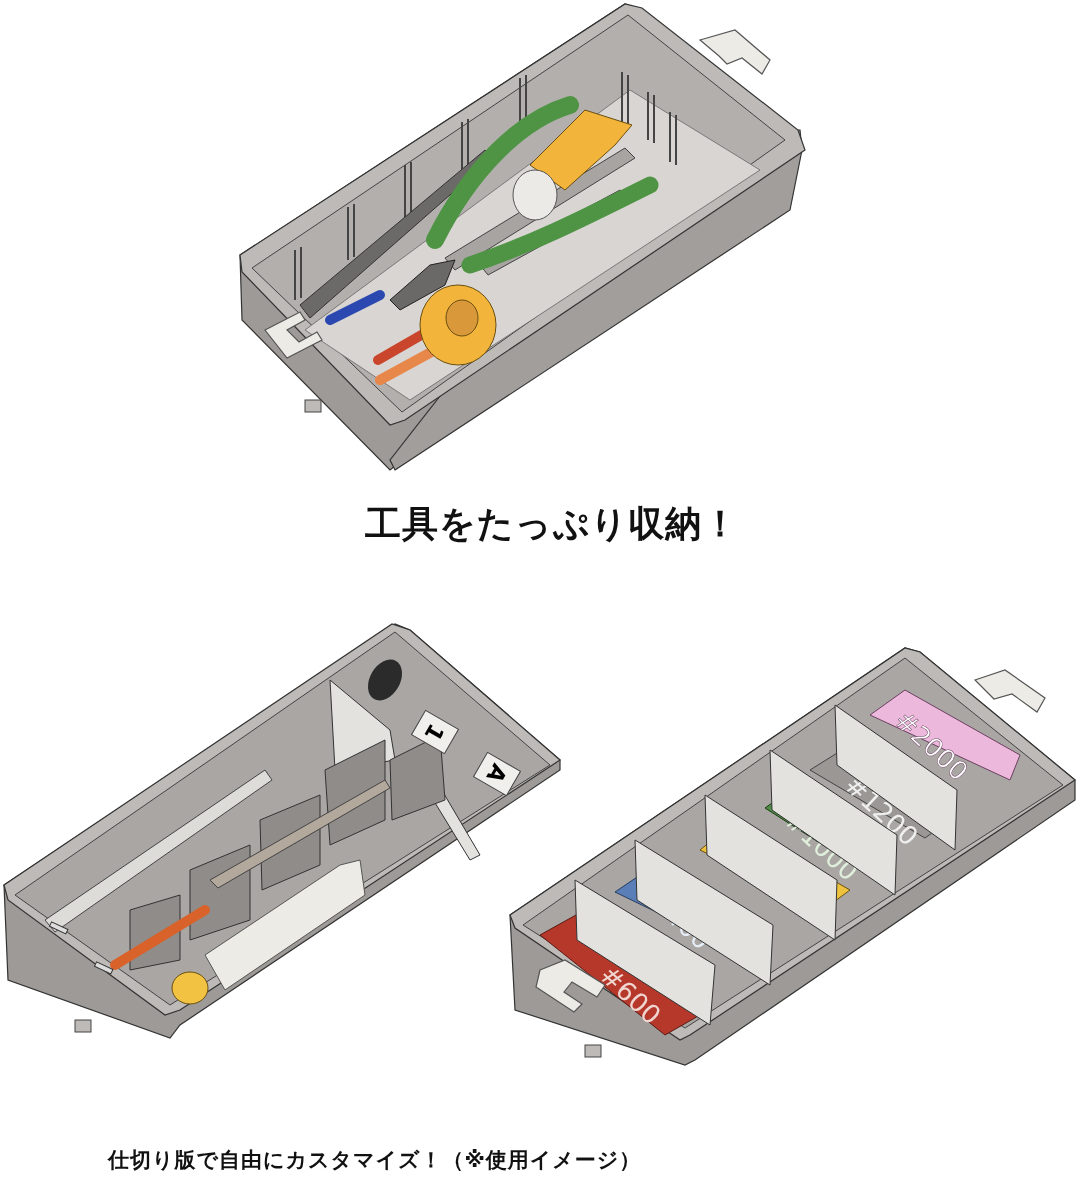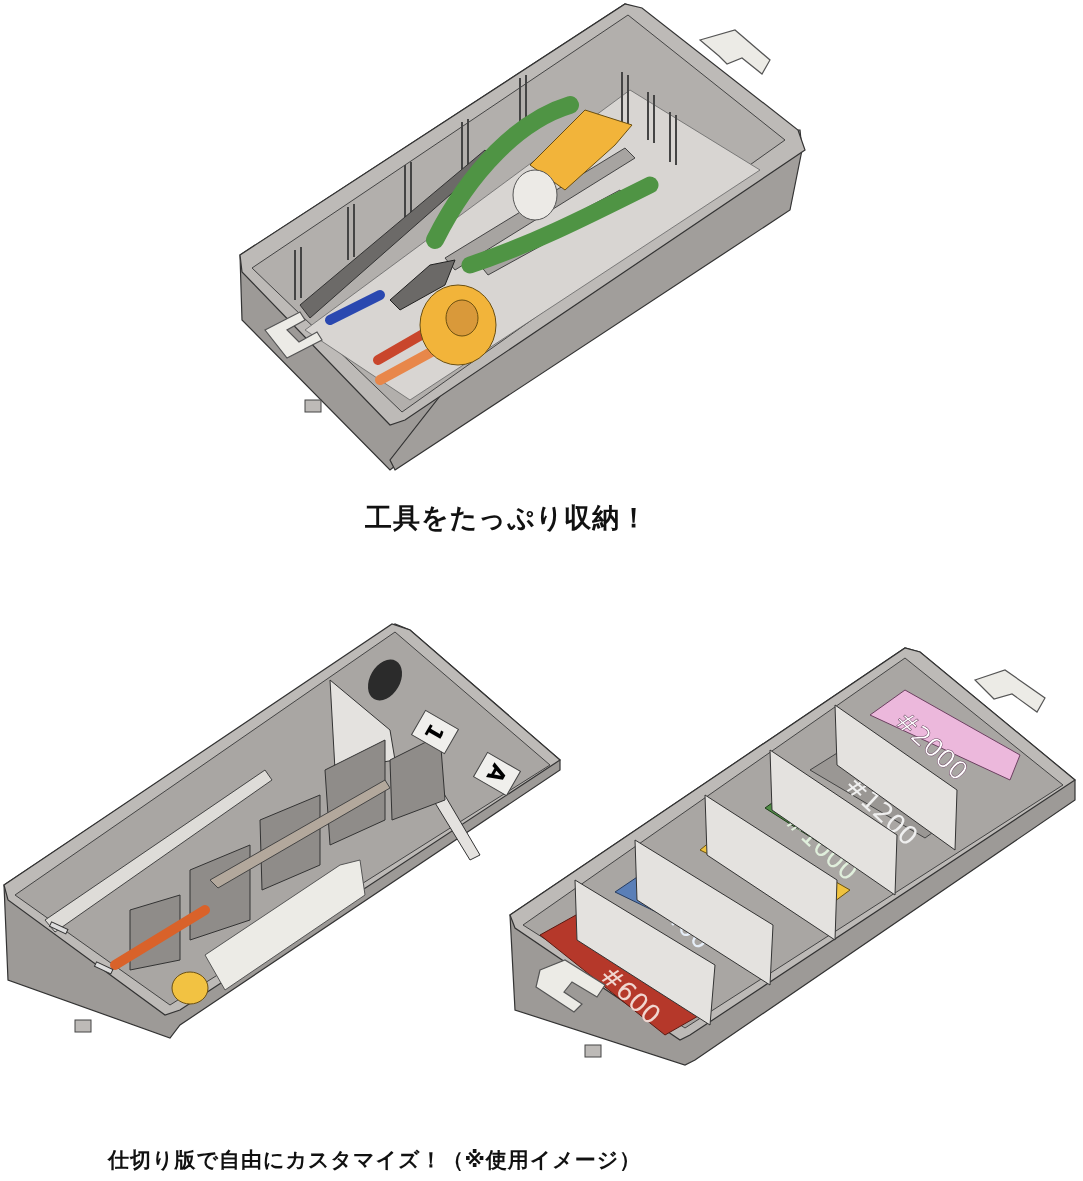--- a/index.html
+++ b/index.html
@@ -1,21 +1,21 @@
 <!DOCTYPE html>
 <html><head>
 <meta charset="utf-8">
 <style>
   html, body { margin: 0; padding: 0; background: #ffffff; }
   body { width: 1083px; height: 1181px; position: relative; overflow: hidden;
          font-family: "DejaVu Sans", sans-serif; }
   .panel { position: absolute; }
   .caption { position: absolute; font-weight: bold; color: #111111;
              font-family: "DejaVu Sans", sans-serif; white-space: nowrap; letter-spacing: 1px; }
-  #caption-top { left: 365px; top: 500px; font-size: 27px; }
+  #caption-top { left: 365px; top: 500px; font-size: 36px; }
   #caption-bottom { left: 108px; top: 1146px; font-size: 21px; }
   svg text { font-family: "DejaVu Sans", sans-serif; }
 </style>
 </head>
 <body>
 
 <svg class="panel" style="left:230px; top:0px;" width="600" height="475" viewBox="0 0 600 475">
 
   <polygon points="10,255 395,4 412,10 418,130 175,458 160,470 12,320" fill="#9d9a97" stroke="#333" stroke-width="1.2"></polygon>
 

